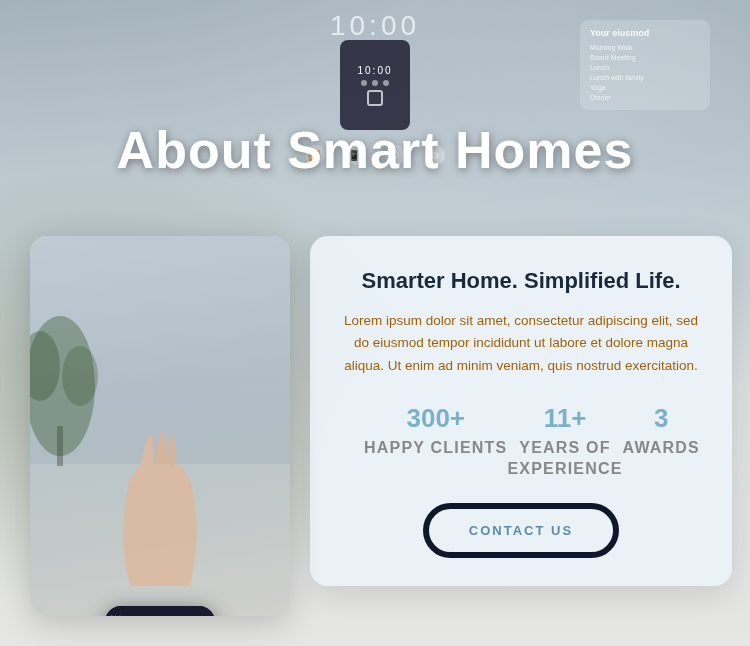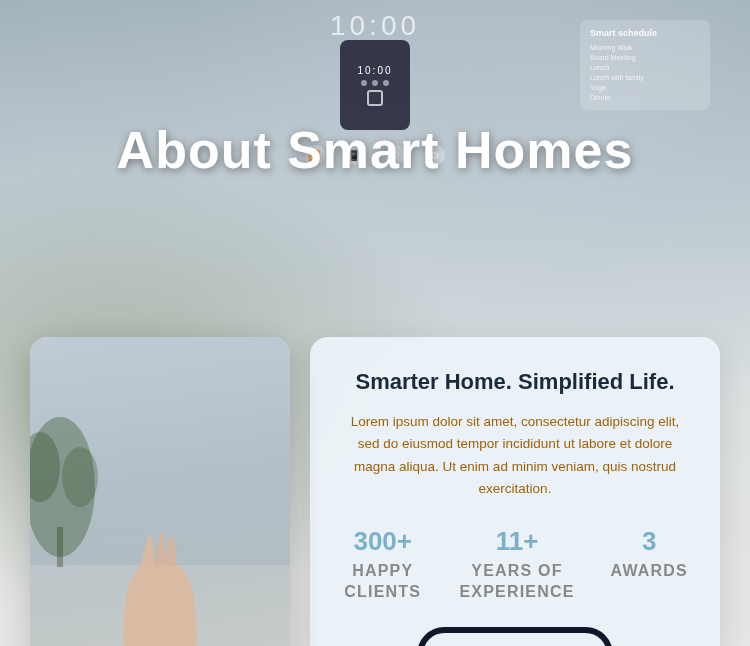--- a/index.html
+++ b/index.html
@@ -63,25 +63,25 @@
       text-shadow: 1px 2px 8px rgba(0,0,0,0.4);
       letter-spacing: 1px;
     }
 
     
     .content-area {
       position: absolute;
       bottom: 0;
       left: 0;
       width: 100%;
-      height: 309px;
+      height: 410px;
       z-index: 5;
       display: flex;
       align-items: flex-start;
-      padding: 0 30px 30px 30px;
+      padding: 0 18px 30px 30px;
       gap: 20px;
     }
 
     
     .phone-card {
       width: 260px;
       min-width: 260px;
       height: 380px;
       border-radius: 18px;
       overflow: hidden;
@@ -152,21 +152,20 @@
       font-size: 13.5px;
       color: #a16207;
       line-height: 1.65;
       text-align: center;
     }
 
     .stats-row {
       display: flex;
       justify-content: flex-end;
       padding: 10px 0 4px 0;
-      gap: 36px;
     }
 
     .stat-item {
       display: flex;
       flex-direction: column;
       align-items: center;
       gap: 4px;
     }
 
     .stat-number {
@@ -295,21 +294,21 @@
 <body>
 
 <div class="bg-overlay"></div>
 <div class="bg-scene"></div>
 
 <div class="clock-hint">
   <span>10:00</span>
 </div>
 
 <div class="schedule-hint">
-  <div class="schedule-hint-title">Smart schedule</div>
+  <div class="schedule-hint-title">Your eiusmod</div>
   <div class="schedule-item">Morning Walk</div>
   <div class="schedule-item">Board Meeting</div>
   <div class="schedule-item">Lunch</div>
   <div class="schedule-item">Lunch with family</div>
   <div class="schedule-item">Yoga</div>
   <div class="schedule-item">Dinner</div>
 </div>
 
 <div class="tablet-hint">
   <div class="tablet-clock">10:00</div>

